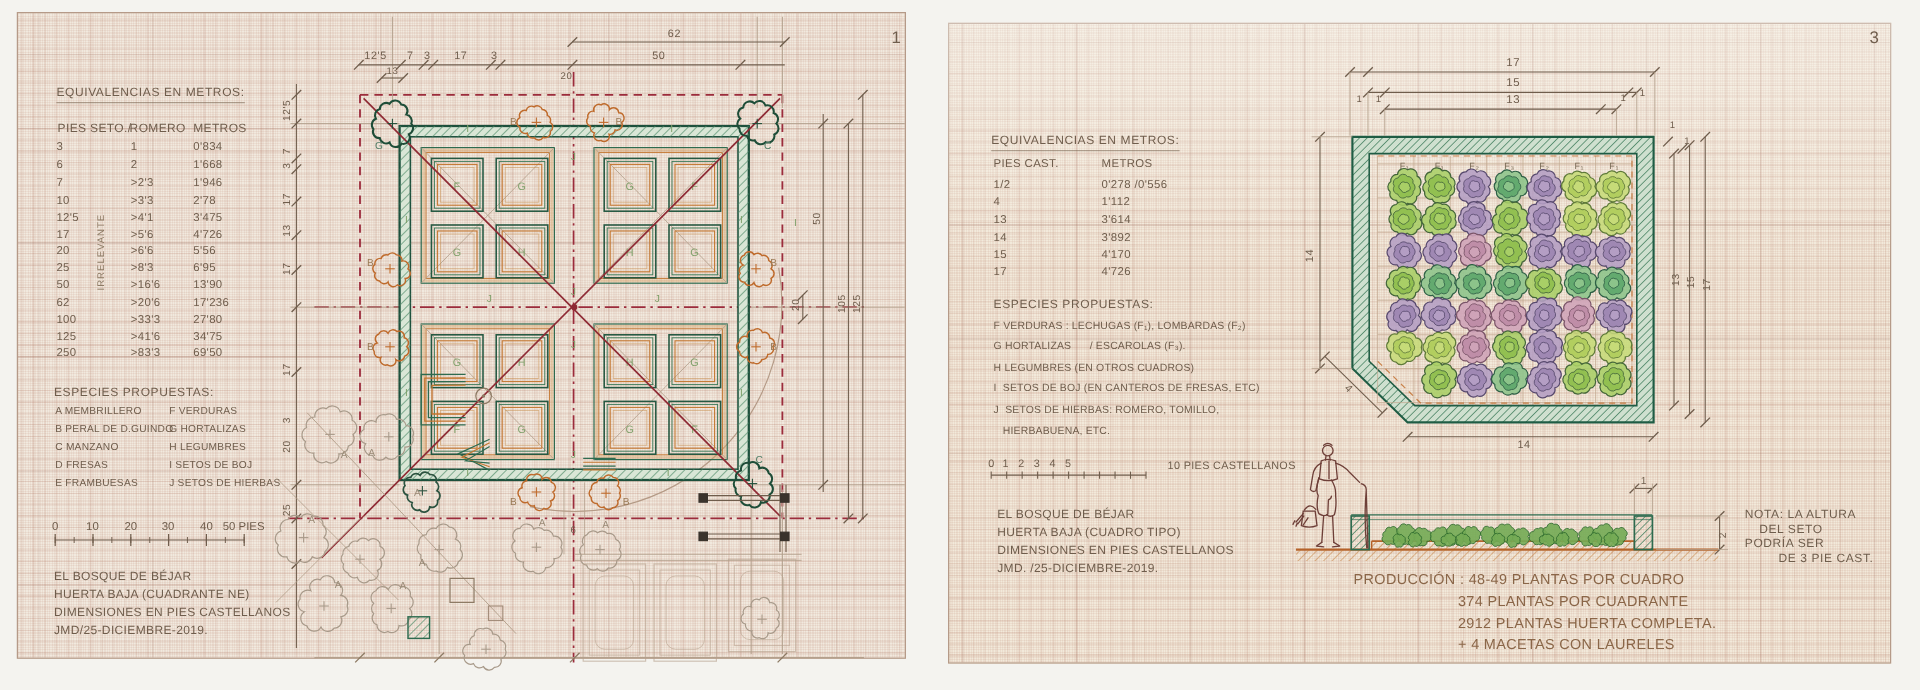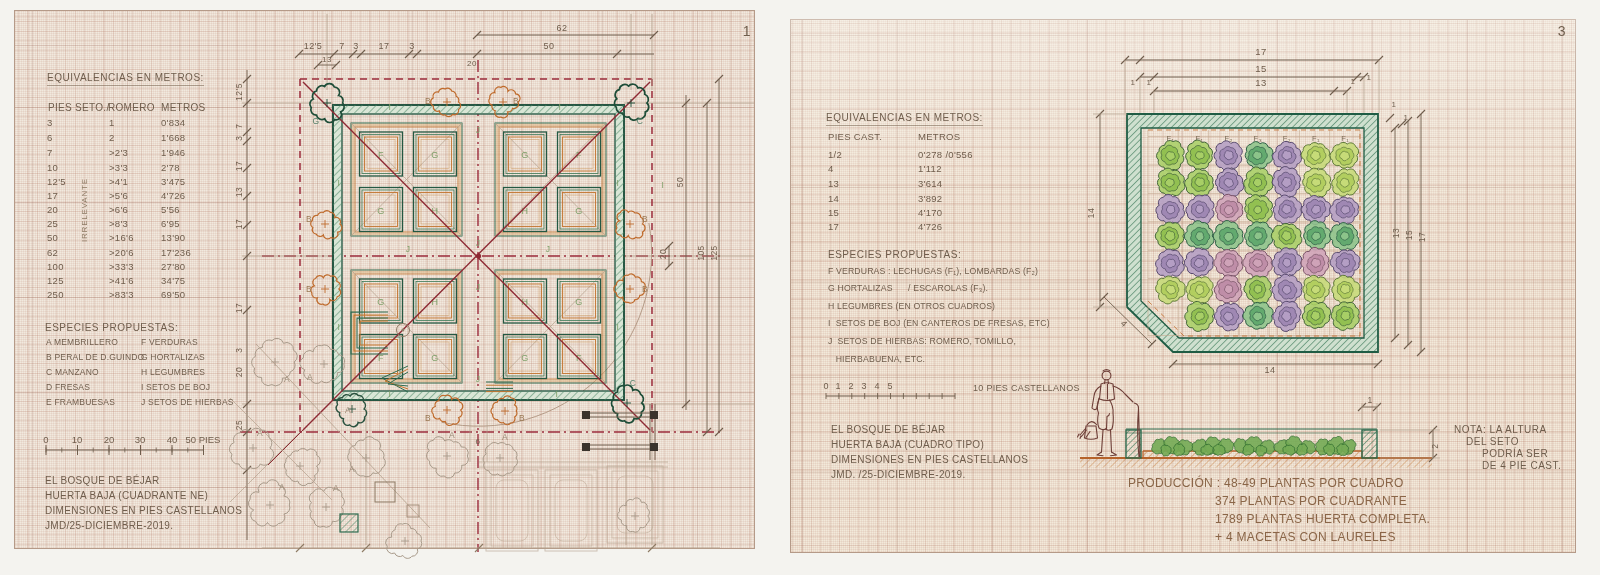--- a/index.html
+++ b/index.html
@@ -788,14 +788,14 @@
 <div class="t" style="left:828px;top:249px;font-size:10px;color:#6f5d4c;letter-spacing:0.5px;">ESPECIES PROPUESTAS:</div>
 
 <div class="t" style="left:828px;top:266px;font-size:8.7px;color:#6f5d4c;letter-spacing:0.15px;width:270px;height:105px"><div style="position:absolute;left:0;top:0px;white-space:nowrap">F VERDURAS : LECHUGAS (F₁), LOMBARDAS (F₂)</div><div style="position:absolute;left:0;top:17px;white-space:nowrap">G HORTALIZAS&nbsp;&nbsp;&nbsp;&nbsp;&nbsp; / ESCAROLAS (F₃).</div><div style="position:absolute;left:0;top:35px;white-space:nowrap">H LEGUMBRES (EN OTROS CUADROS)</div><div style="position:absolute;left:0;top:52px;white-space:nowrap">I&nbsp; SETOS DE BOJ (EN CANTEROS DE FRESAS, ETC)</div><div style="position:absolute;left:0;top:70px;white-space:nowrap">J&nbsp; SETOS DE HIERBAS: ROMERO, TOMILLO,</div><div style="position:absolute;left:0;top:88px;white-space:nowrap">&nbsp;&nbsp;&nbsp;HIERBABUENA, ETC.</div></div>
 
 <div class="t" style="left:820px;top:381px;font-size:9px;color:#6f5d4c;width:160px;height:12px"><div style="position:absolute;left:0px;top:0;width:12px;text-align:center">0</div><div style="position:absolute;left:12px;top:0;width:12px;text-align:center">1</div><div style="position:absolute;left:25px;top:0;width:12px;text-align:center">2</div><div style="position:absolute;left:38px;top:0;width:12px;text-align:center">3</div><div style="position:absolute;left:51px;top:0;width:12px;text-align:center">4</div><div style="position:absolute;left:64px;top:0;width:12px;text-align:center">5</div></div>
 
 <div class="t" style="left:973px;top:383px;font-size:9px;color:#6f5d4c;letter-spacing:0.3px;">10 PIES CASTELLANOS</div>
 
 <div class="t" style="left:831px;top:422px;font-size:10px;color:#6f5d4c;letter-spacing:0.3px;width:260px;line-height:15px;">EL BOSQUE DE BÉJAR<br>HUERTA BAJA (CUADRO TIPO)<br>DIMENSIONES EN PIES CASTELLANOS<br>JMD. /25-DICIEMBRE-2019.</div>
 
-<div class="t" style="left:1128px;top:474px;font-size:12px;color:#8a6648;letter-spacing:0.3px;width:340px;line-height:18px;">PRODUCCIÓN : 48-49 PLANTAS POR CUADRO<br><span style="margin-left:87px">374 PLANTAS POR CUADRANTE</span><br><span style="margin-left:87px">1789 PLANTAS HUERTA COMPLETA.</span><br><span style="margin-left:87px">+ 4 MACETAS CON LAURELES</span></div>
-
-<div class="t" style="left:1454px;top:424px;font-size:10px;color:#6f5d4c;letter-spacing:0.5px;width:120px;line-height:12px;">NOTA: LA ALTURA<br><span style="margin-left:12px">DEL SETO</span><br><span style="margin-left:28px">PODRÍA SER</span><br><span style="margin-left:28px">DE 4 PIE CAST.</span></div>
+<div class="t" style="left:1128px;top:474px;font-size:12px;color:#8a6648;letter-spacing:0.3px;width:340px;line-height:18px;">PRODUCCIÓN : 48-49 PLANTAS POR CUADRO<br><span style="margin-left:87px">374 PLANTAS POR CUADRANTE</span><br><span style="margin-left:87px">2912 PLANTAS HUERTA COMPLETA.</span><br><span style="margin-left:87px">+ 4 MACETAS CON LAURELES</span></div>
+
+<div class="t" style="left:1454px;top:424px;font-size:10px;color:#6f5d4c;letter-spacing:0.5px;width:120px;line-height:12px;">NOTA: LA ALTURA<br><span style="margin-left:12px">DEL SETO</span><br><span style="">PODRÍA SER</span><br><span style="margin-left:28px">DE 3 PIE CAST.</span></div>
 </body></html>

